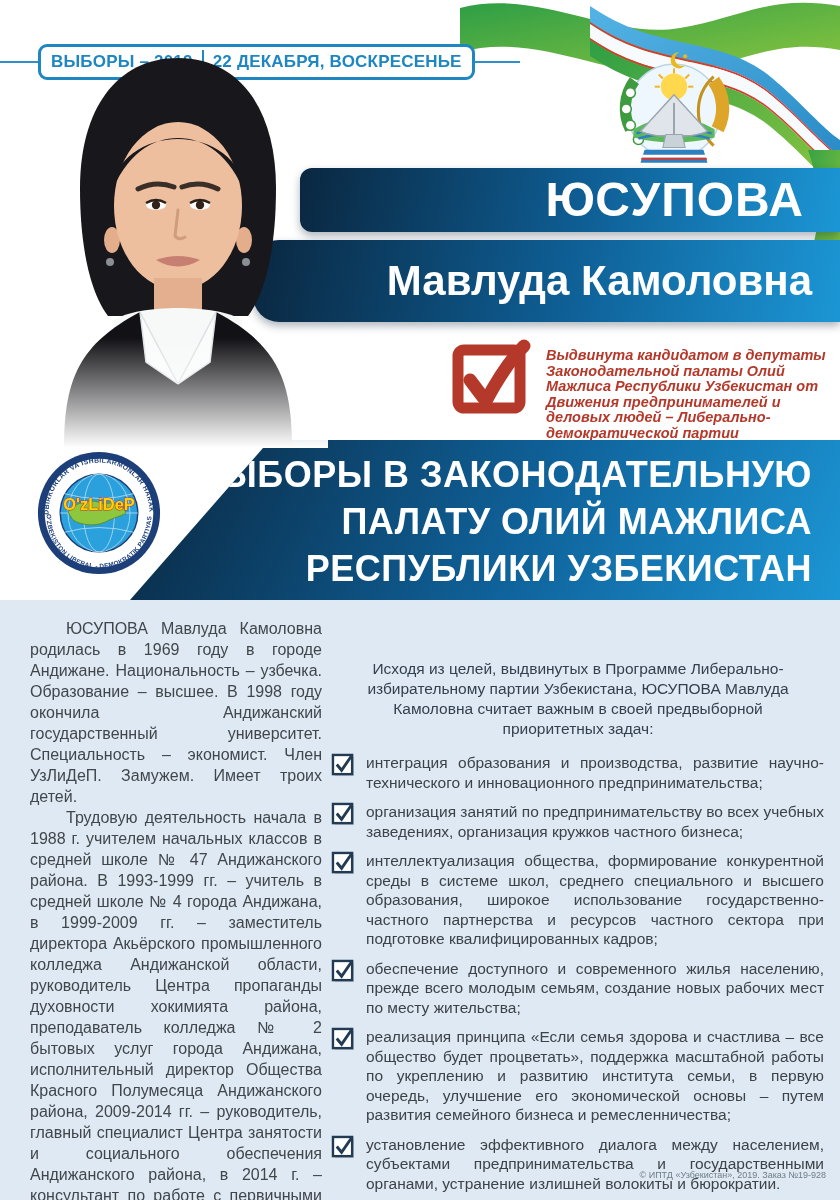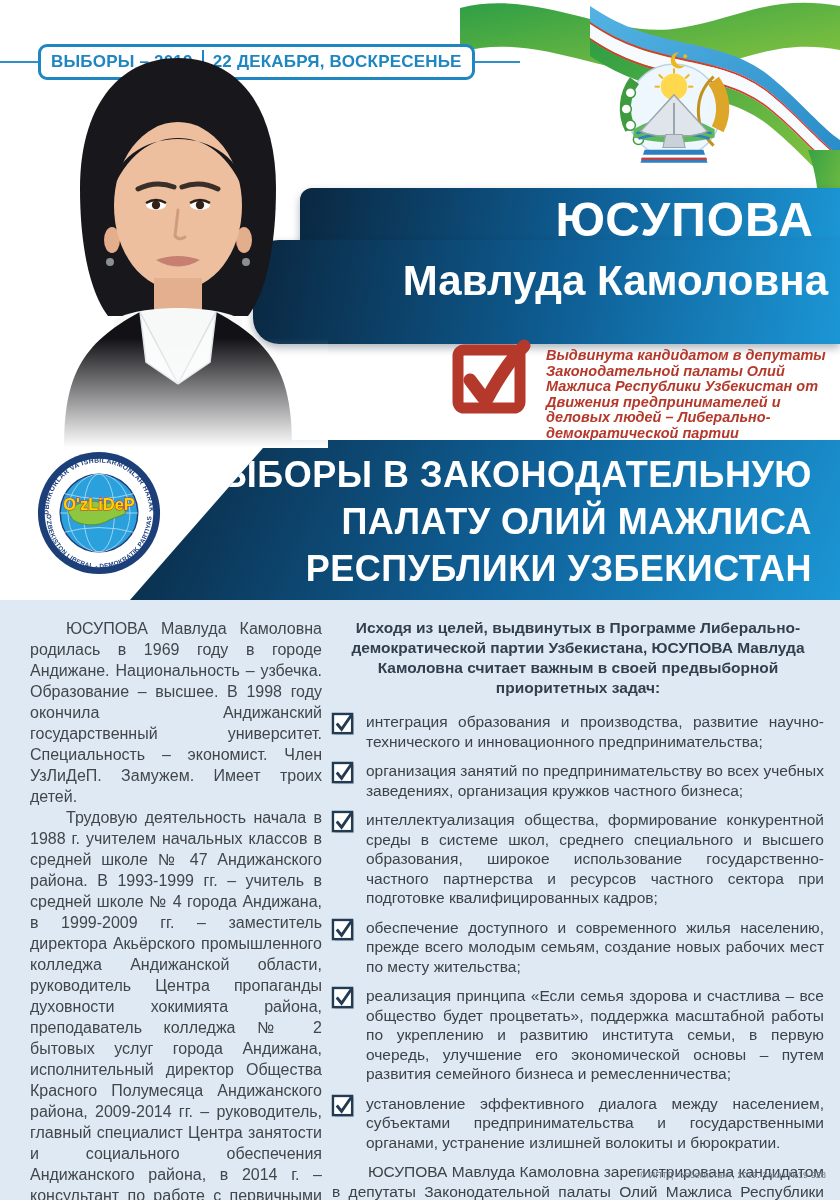--- a/index.html
+++ b/index.html
@@ -15,23 +15,23 @@
   .badge span{color:#1e86c0;font-weight:bold;font-size:17px;line-height:24px;white-space:nowrap;letter-spacing:.2px;}
   .badge .divider{width:2px;background:#1e86c0;}
 
   .ribbon{position:absolute;right:0;top:0;width:420px;height:280px;z-index:1;}
   .emblem{position:absolute;left:608px;top:42px;width:132px;height:132px;z-index:2;}
 
   .banner{position:absolute;right:0;color:#fff;font-weight:bold;text-align:right;z-index:2;
           background:linear-gradient(100deg,#0a2740 0%,#0e5d93 52%,#1c96d5 100%);
           box-shadow:0 4px 9px rgba(20,40,60,.35);}
   .banner-surname{top:168px;left:300px;height:64px;border-radius:12px 0 0 12px;
-                  font-size:48px;line-height:64px;padding-right:26px;letter-spacing:1px;margin-top:20px;}
-  .banner-name{top:240px;left:253px;height:104px;border-radius:26px 0 0 26px;
-               font-size:42px;line-height:82px;padding-right:12px;}
+                  font-size:48px;line-height:64px;padding-right:36px;letter-spacing:1px;}
+  .banner-name{top:240px;left:253px;height:82px;border-radius:26px 0 0 26px;
+               font-size:42px;line-height:82px;padding-right:28px;}
 
   .photo{position:absolute;left:28px;top:48px;width:300px;height:400px;z-index:5;}
 
   .nominate-check{position:absolute;left:452px;top:338px;width:82px;height:82px;z-index:2;}
   .nominate-text{position:absolute;left:546px;top:348px;width:292px;z-index:2;
                  color:#b5392b;font-weight:bold;font-style:italic;font-size:14.5px;line-height:15.5px;}
 
   .big-banner{position:absolute;left:130px;top:440px;width:710px;height:160px;z-index:2;
               background:linear-gradient(115deg,#0a2740 0%,#0f6199 55%,#1c96d5 100%);
               clip-path:polygon(140px 0,100% 0,100% 100%,0 100%);
@@ -39,21 +39,21 @@
   .big-banner .line{font-size:36px;line-height:47px;padding-right:28px;letter-spacing:.5px;}
   .big-banner .pad{height:11px;}
 
   .party-logo{position:absolute;left:36px;top:450px;width:126px;height:126px;z-index:4;}
 
   .bio-col{position:absolute;left:30px;top:618px;width:292px;z-index:1;
            color:#41464b;font-size:16px;line-height:21px;text-align:justify;}
   .bio-col p{margin:0;text-indent:36px;}
 
   .right-col{position:absolute;left:332px;top:618px;width:492px;z-index:1;color:#3c4247;}
-  .plat-heading{font-weight:bold;color:#323f4c;text-align:center;font-size:15.5px;line-height:20px;}
+  .plat-heading{font-weight:normal;color:#323f4c;text-align:center;font-size:15.5px;line-height:20px;margin-top:41px;}
   .items{margin-top:14px;}
   .item{display:flex;gap:11px;margin-bottom:10px;}
   .item .box{flex:0 0 23px;width:23px;height:23px;margin-top:1px;}
   .item .txt{font-size:15.5px;line-height:19.5px;text-align:justify;}
   .registration{margin-top:8px;font-size:15.5px;line-height:20px;text-align:justify;text-indent:36px;color:#3c4247;}
 
   .imprint{position:absolute;right:14px;top:1170px;font-size:9px;color:#6e7b88;z-index:2;}
 </style>
 </head>
 <body>
@@ -195,21 +195,21 @@
 
   <div class="bio-col">
     <p>ЮСУПОВА Мавлуда Камоловна родилась в 1969 году в городе Андижане. Национальность – узбечка. Образование – высшее. В 1998 году окончила Андижанский государственный университет. Специальность – экономист. Член УзЛиДеП. Замужем. Имеет троих детей.</p>
     <p>Трудовую деятельность начала в 1988 г. учителем начальных классов в средней школе № 47 Андижанского района. В 1993-1999 гг. – учитель в средней школе № 4 города Андижана, в 1999-2009 гг. – заместитель директора Акьёрского промышленного колледжа Андижанской области, руководитель Центра пропаганды духовности хокимията района, преподаватель колледжа № 2 бытовых услуг города Андижана, исполнительный директор Общества Красного Полумесяца Андижанского района, 2009-2014 гг. – руководитель, главный специалист Центра занятости и социального обеспечения Андижанского района, в 2014 г. – консультант по работе с первичными партийными организациями Андижанского районного Кенгаша УзЛиДеП, в 2014-2017 гг. – предприниматель.</p>
 
   </div>
 
   <div class="right-col">
     <div class="plat-heading">
       <div>Исходя из целей, выдвинутых в Программе Либерально-</div>
-      <div>демократической партии Узбекистана, ЮСУПОВА Мавлуда</div>
+      <div>избирательному партии Узбекистана, ЮСУПОВА Мавлуда</div>
       <div>Камоловна считает важным в своей предвыборной</div>
       <div>приоритетных задач:</div>
     </div>
 
     <div class="items">
       <div class="item">
         <svg class="box" viewBox="0 0 24 24" overflow="visible">
           <rect x="3" y="3" width="20" height="20" fill="#b9c6d2"></rect>
           <rect x="1" y="1" width="20" height="20" fill="#ffffff" stroke="#223a52" stroke-width="2.5"></rect>
           <path d="M5,11 L10,17 L21,1" stroke="#223a52" stroke-width="3" fill="none"></path>

